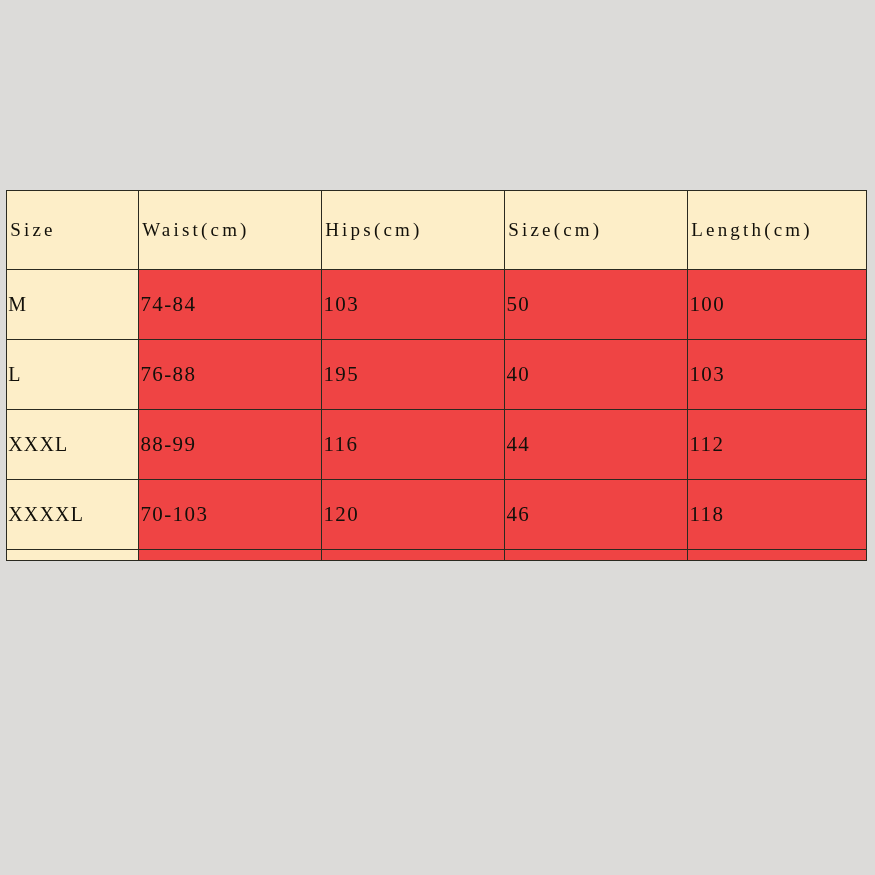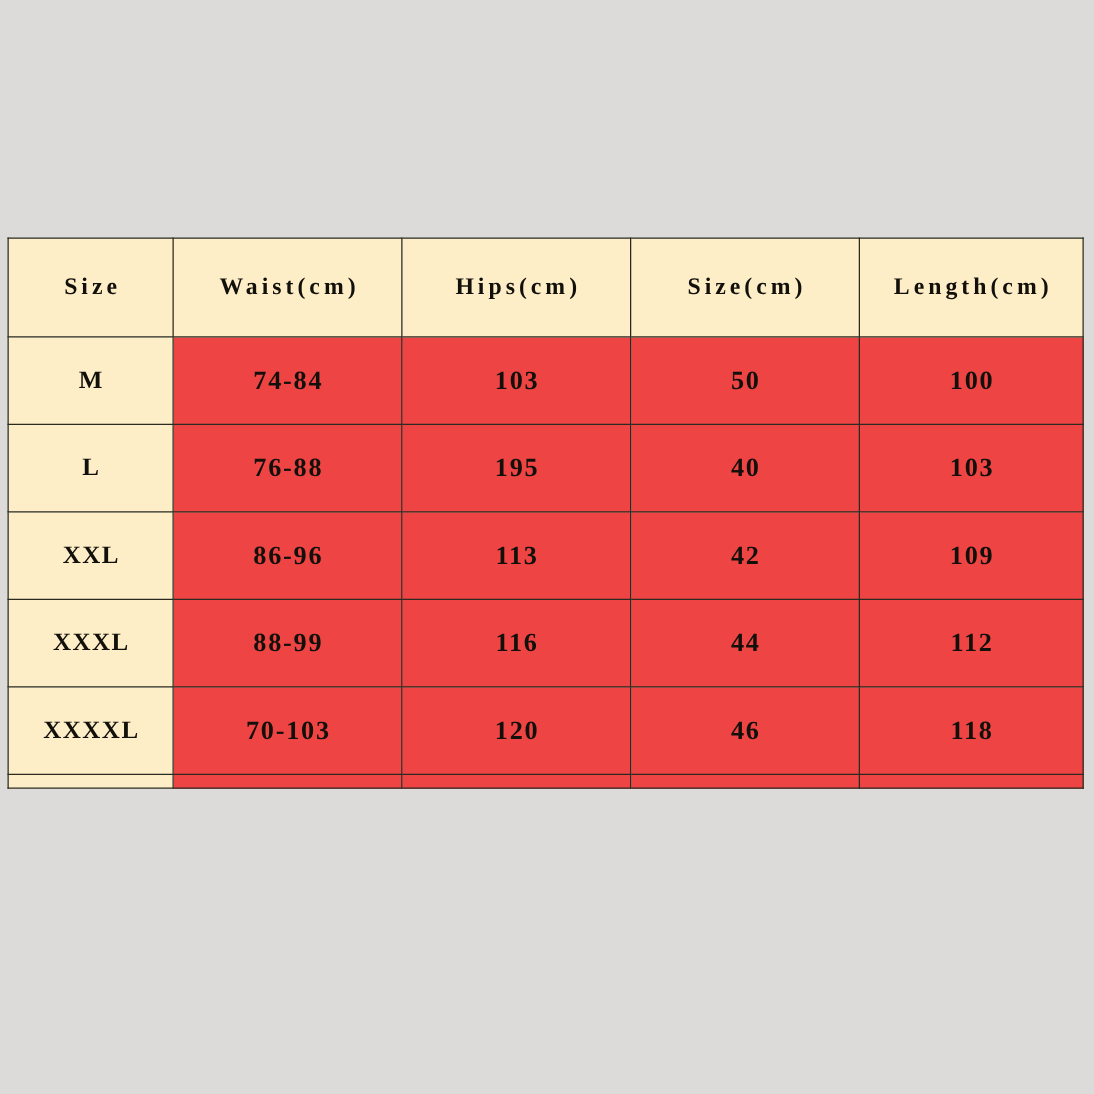--- a/index.html
+++ b/index.html
@@ -32,24 +32,24 @@
 
   table.size-table col.col-size    { width: 132px; }
   table.size-table col.col-waist   { width: 183px; }
   table.size-table col.col-hips    { width: 183px; }
   table.size-table col.col-cuff    { width: 183px; }
   table.size-table col.col-length  { width: 179px; }
 
   table.size-table th,
   table.size-table td {
     border: 1px solid #2b2a20;
-    text-align: center;
+    text-align: left;
     vertical-align: middle;
     color: #12100a;
-    font-weight: bold;
+    font-weight: normal;
     padding: 0;
   }
 
   table.size-table thead th {
     height: 78px;
     background: #fdeec8;
     font-size: 19px;
     letter-spacing: 3.2px;
     text-indent: 3.2px;
   }
@@ -104,27 +104,20 @@
         <td>100</td>
       </tr>
       <tr>
         <td class="cell-size">L</td>
         <td>76-88</td>
         <td>195</td>
         <td>40</td>
         <td>103</td>
       </tr>
       <tr>
-        <td class="cell-size">XXL</td>
-        <td>86-96</td>
-        <td>113</td>
-        <td>42</td>
-        <td>109</td>
-      </tr>
-      <tr>
         <td class="cell-size">XXXL</td>
         <td>88-99</td>
         <td>116</td>
         <td>44</td>
         <td>112</td>
       </tr>
       <tr>
         <td class="cell-size">XXXXL</td>
         <td>70-103</td>
         <td>120</td>

